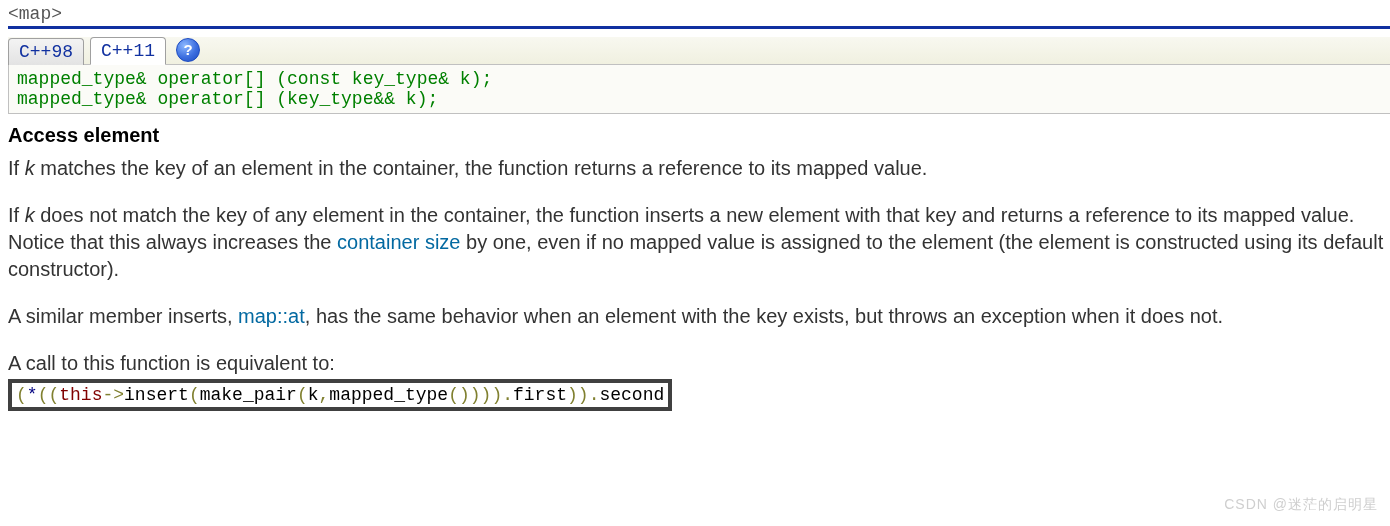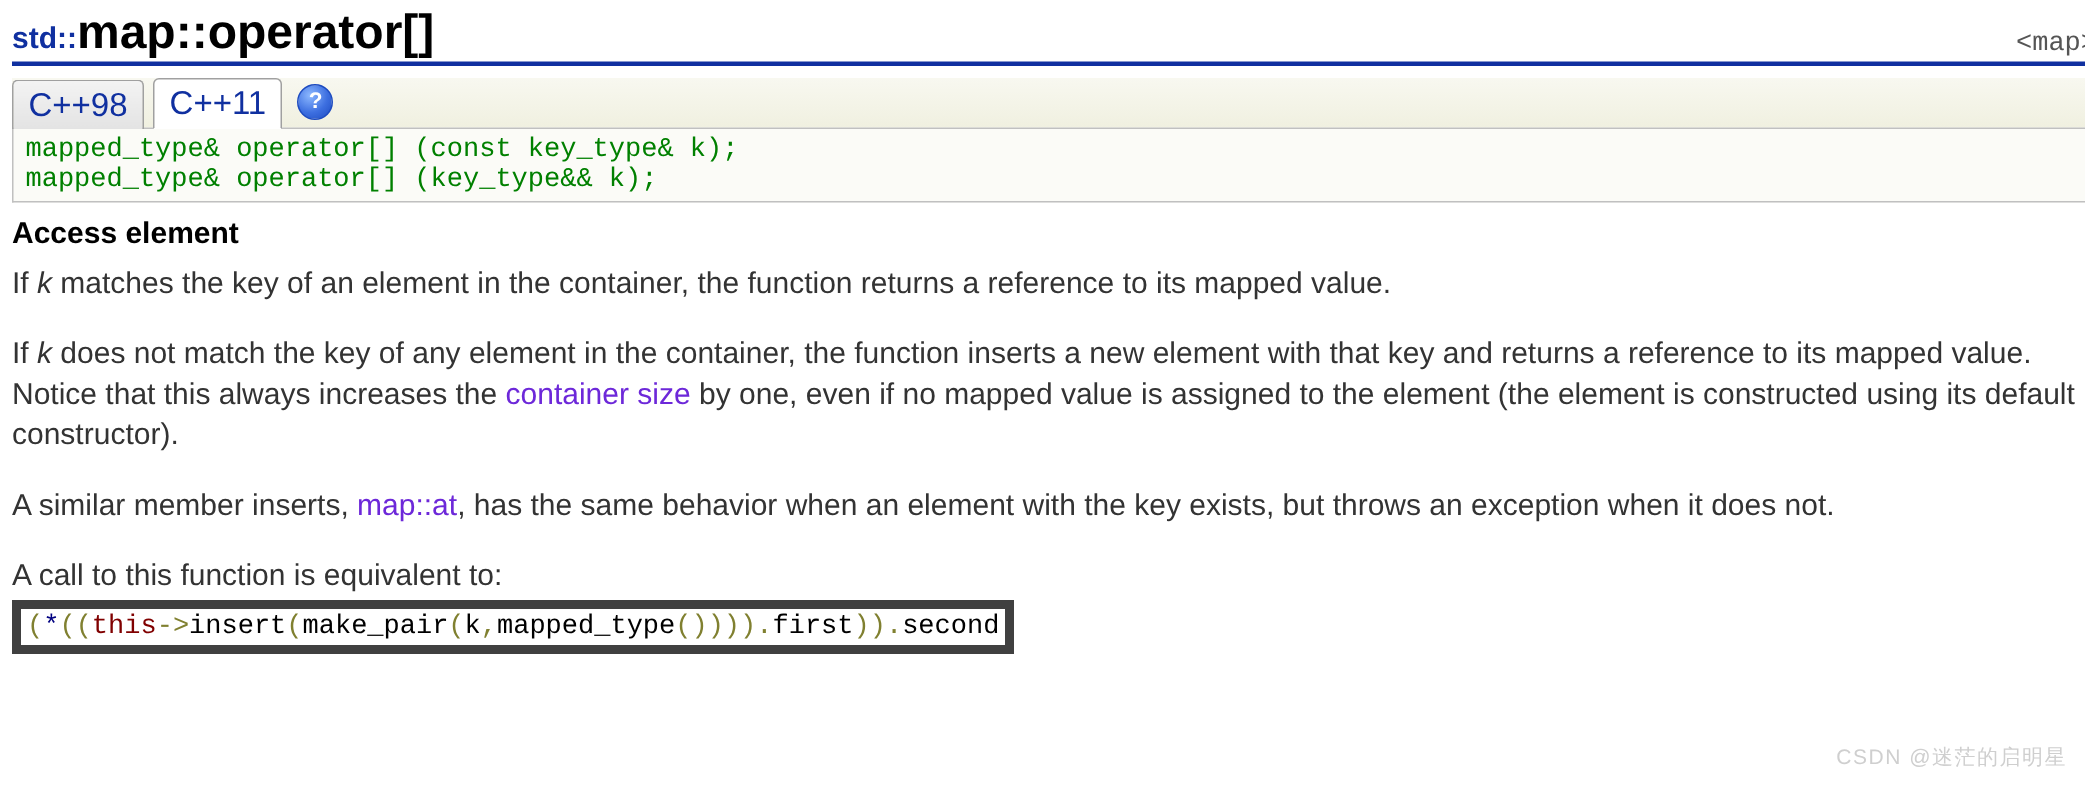--- a/index.html
+++ b/index.html
@@ -40,29 +40,30 @@
   .tabs-row {
     display: flex;
     align-items: center;
     gap: 6px;
     border-bottom: 1px solid #c0c0c0;
     margin-bottom: 0;
     background: linear-gradient(#f8f8f0, #f0f0e0);
     padding-left: 0;
   }
   .tab {
-    font-size: 22px;
+    font-size: 18px;
     padding: 3px 10px;
     border: 1px solid #a0a0a0;
     border-bottom: none;
     border-radius: 4px 4px 0 0;
     background: linear-gradient(#f3f3f3, #e3e3e3);
     color: #1030a0;
     margin-bottom: -1px;
     cursor: pointer;
+    font-family: Liberation Mono, monospace;
   }
   .tab.active {
     background: #fff;
     border-bottom: 1px solid #fff;
   }
   .help-icon {
     display: inline-flex;
     align-items: center;
     justify-content: center;
     width: 22px;
@@ -98,26 +99,26 @@
     margin-bottom: 8px;
   }
 
   p.body {
     font-size: 20px;
     color: #333;
     margin: 0 0 20px 0;
     line-height: 1.35;
   }
   p.body .kvar { font-style: italic; }
-  a.ref { color: #6d28d9; text-decoration: none; }
+  a.ref { color: #0369a1; text-decoration: none; }
 
   .equiv-code {
     font-family: "Courier New", monospace;
     font-size: 18px;
-    border: 6px solid #404040;
+    border: 4px solid #404040;
     padding: 2px 4px;
     display: inline-block;
   }
   .equiv-code .t-star  { color: #000080; }
   .equiv-code .t-delim { color: #808030; }
   .equiv-code .t-kw    { color: #800000; }
   .equiv-code .t-arrow { color: #808030; }
   .equiv-code .t-plain { color: #000; }
 
   .watermark {
@@ -129,23 +130,20 @@
     letter-spacing: 1px;
     pointer-events: none;
   }
 </style>
 </head>
 <body>
 
 
 
 <div class="title-row">
-  <div class="title">
-    <span class="ns">std::</span><span>map</span><span>::</span><span>operator[]</span>
-  </div>
   <div class="header-tag">&lt;map&gt;</div>
 </div>
 
 <div class="tabs-row">
   <div class="tab">C++98</div>
   <div class="tab active">C++11</div>
   <div class="help-icon">?</div>
 </div>
 
 <div class="codebox">mapped_type&amp; operator[] (const key_type&amp; k);

